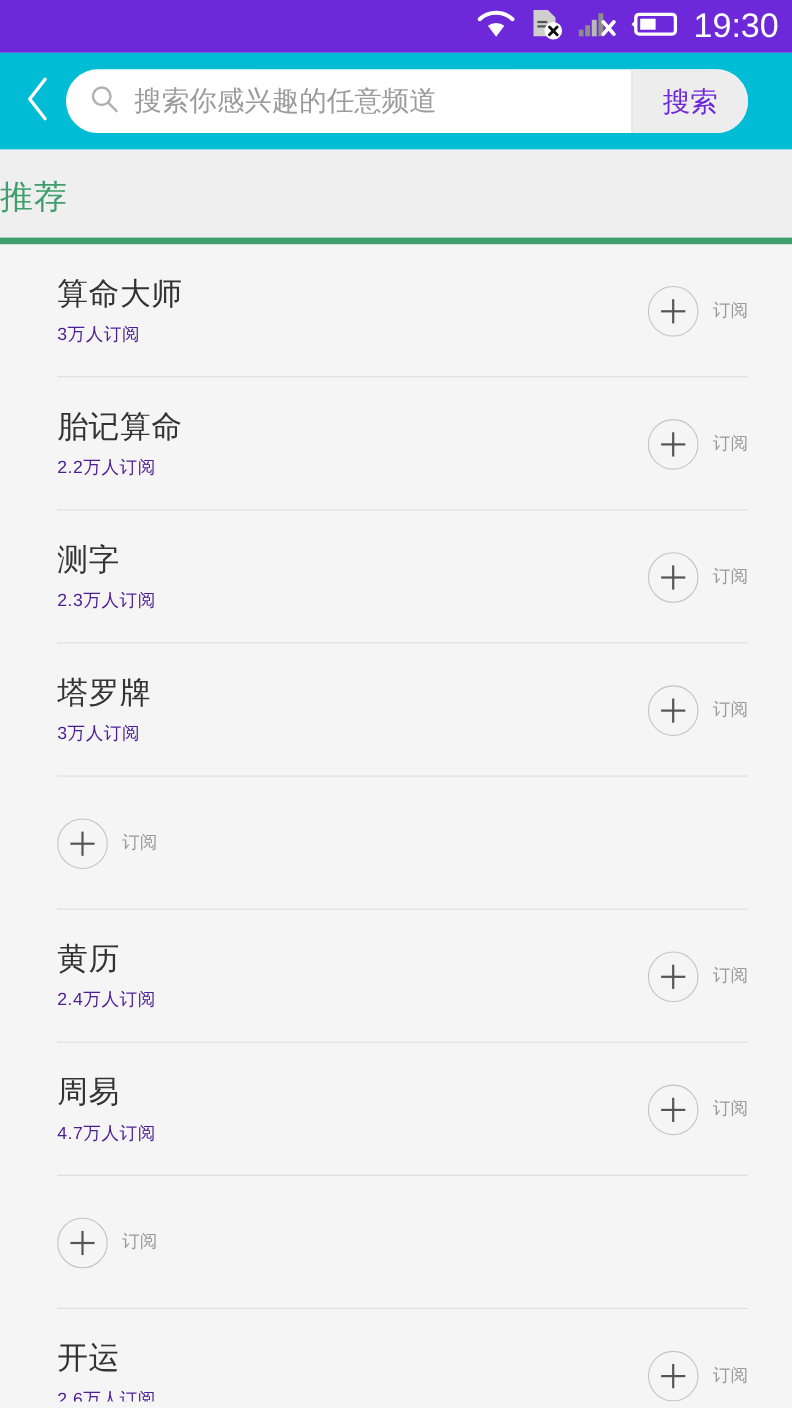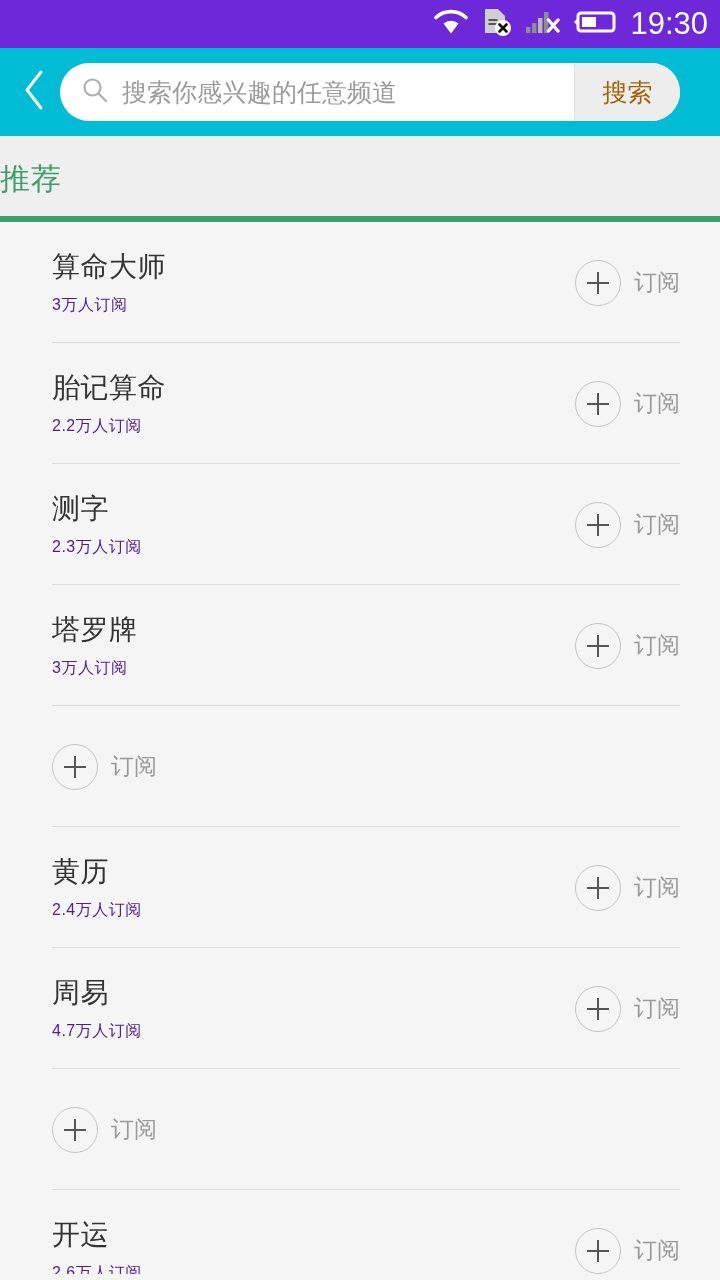--- a/index.html
+++ b/index.html
@@ -44,21 +44,21 @@
   .search-input{
     border:0; outline:0; background:transparent;
     font-size:25px; color:#9b9b9b; width:100%;
     font-family:"Liberation Sans","DejaVu Sans",sans-serif;
   }
   .search-input::placeholder{ color:#9b9b9b; opacity:1; }
   .search-btn{
     flex:0 0 106px; background:#ededed;
     border-left:1px solid #e0e0e0;
     display:flex; align-items:center; justify-content:center;
-    font-size:25px; color:#a16207; cursor:pointer;
+    font-size:25px; color:#6d28d9; cursor:pointer;
   }
 
   
   .tabstrip{
     height:86px; background:#efefef; width:100%;
     display:flex; align-items:center; 
     position:relative;
   }
   .tab-label{
     font-size:30px; color:#3f9e6c; letter-spacing:1px;
@@ -96,21 +96,21 @@
     width:46px; height:46px; border-radius:50%;
     border:1px solid #c4c4c4; background:transparent;
     display:flex; align-items:center; justify-content:center;
     position:relative;
   }
   .plus-circle::before, .plus-circle::after{
     content:""; position:absolute; background:#555;
   }
   .plus-circle::before{ width:22px; height:2px; }
   .plus-circle::after{ width:2px; height:22px; }
-  .sub-label{ font-size:23px; color:#9a9a9a; }
+  .sub-label{ font-size:16px; color:#9a9a9a; }
   .row-divider{
     position:absolute; left:52px; right:40px; bottom:0;
     height:1px; background:#dddddd;
   }
   .row:last-child .row-divider{ display:none; }
 </style>
 </head>
 <body>
 
 <div class="statusbar">

